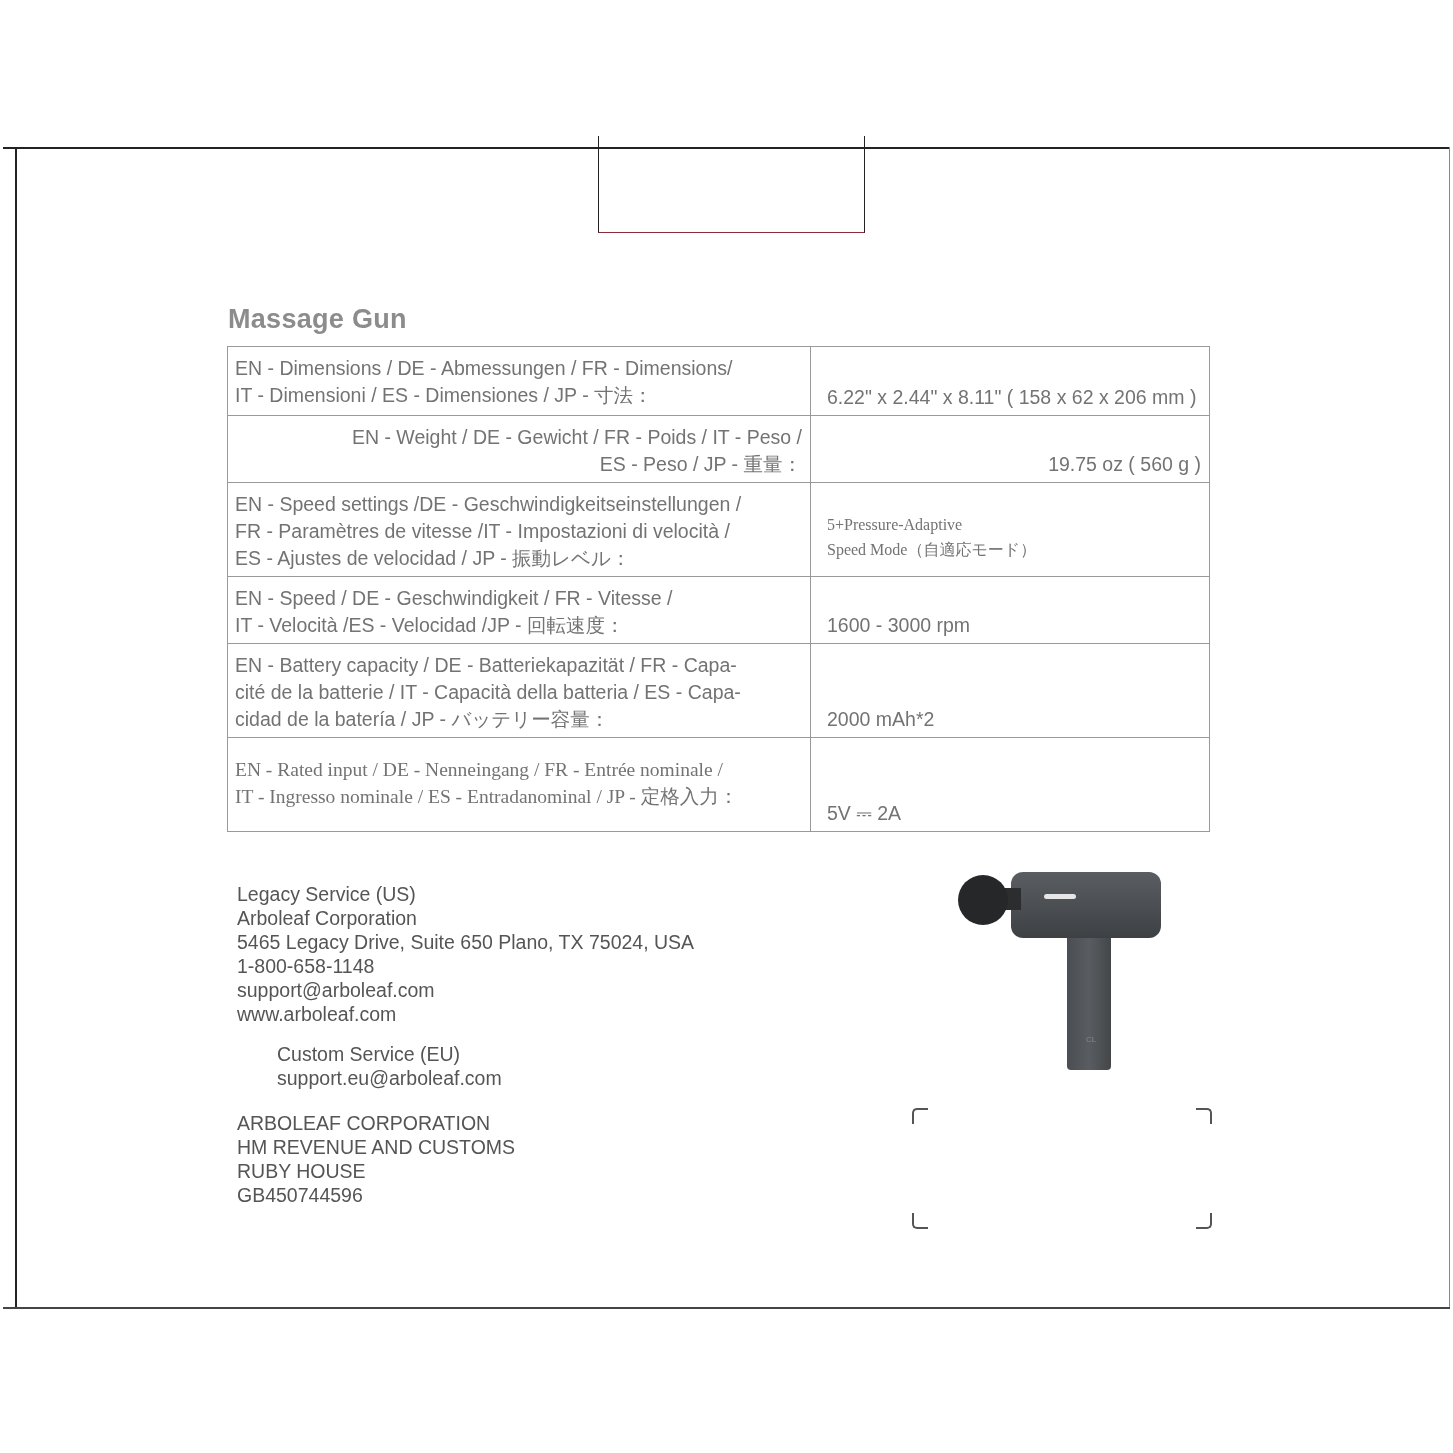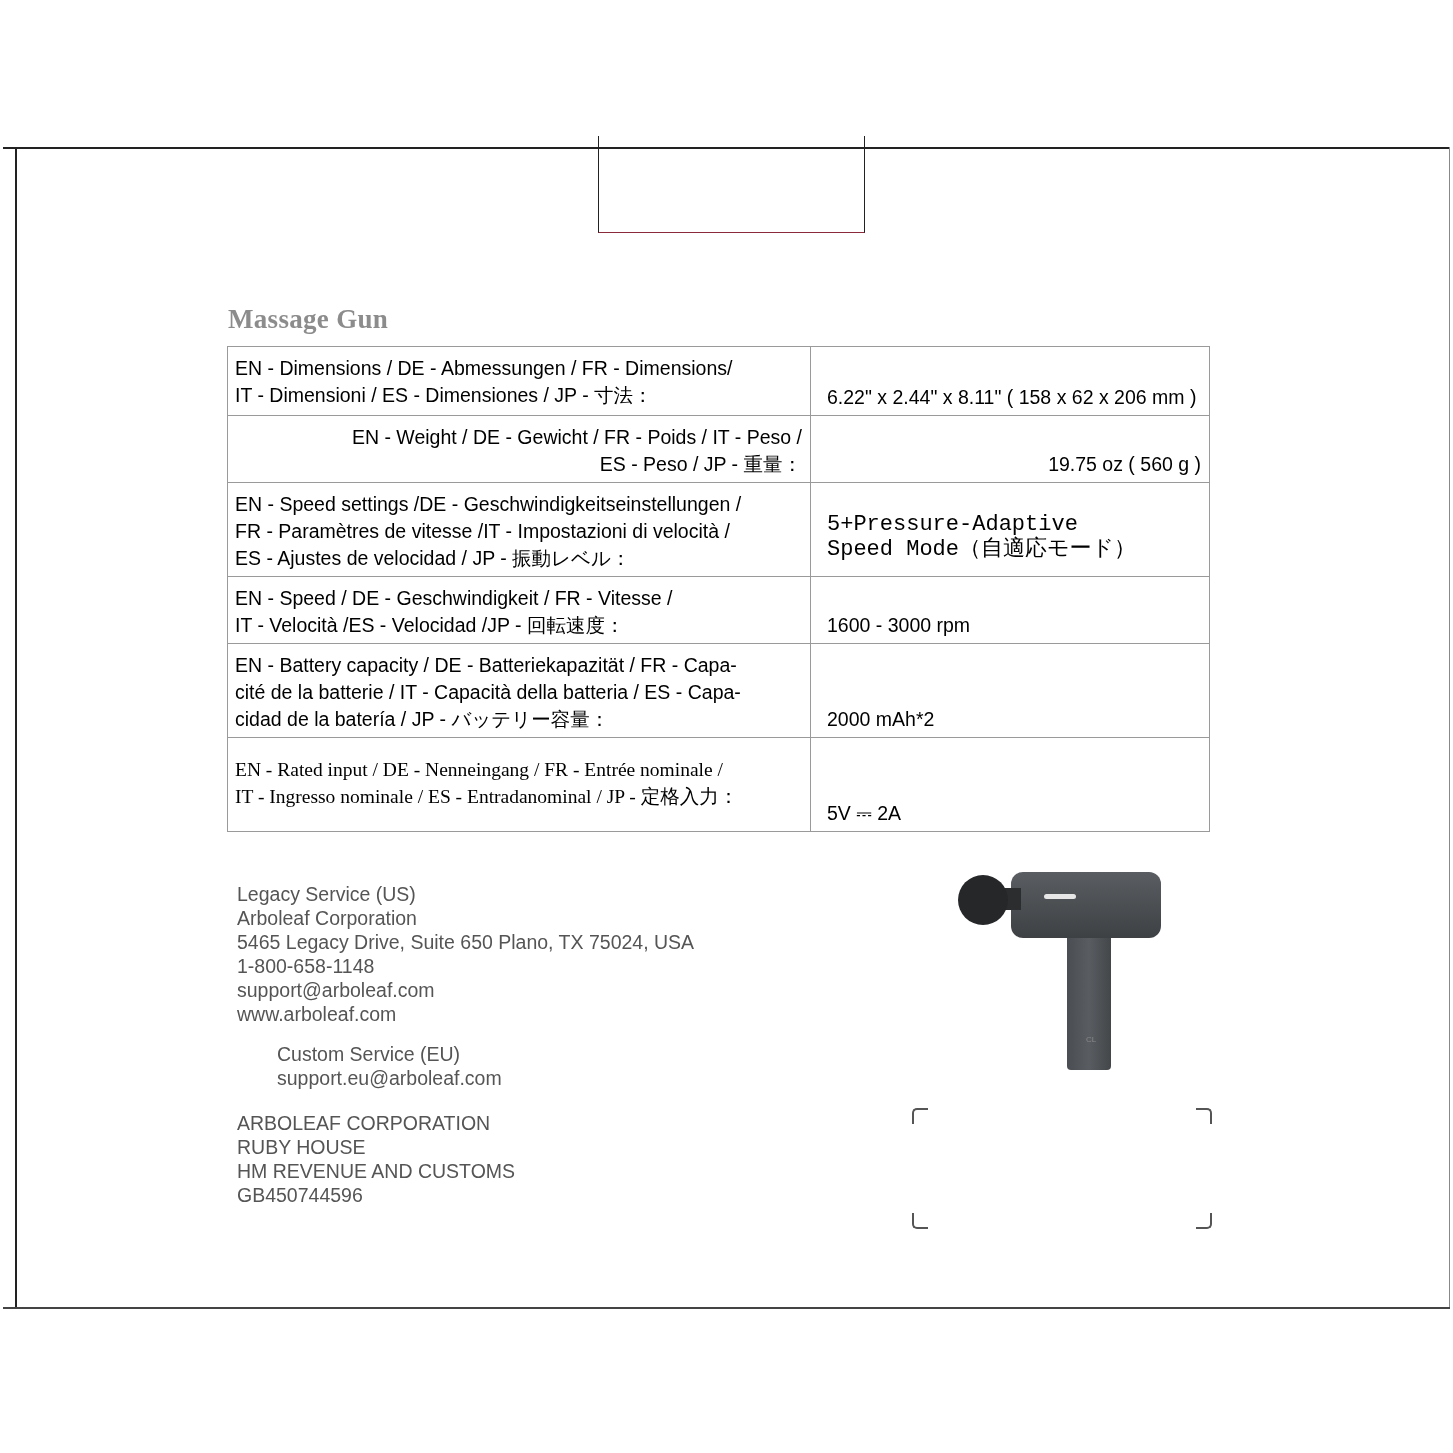--- a/index.html
+++ b/index.html
@@ -1,24 +1,24 @@
 <!DOCTYPE html>
 <html><head>
 <meta charset="utf-8">
 <style>
   html, body { margin:0; padding:0; background:#ffffff; }
   body { width:1453px; height:1453px; position:relative; overflow:hidden; font-family:"Liberation Sans", "DejaVu Sans", sans-serif; color:#555; }
   .line { position:absolute; background:#222; }
   .tab-box { position:absolute; left:598px; top:136px; width:267px; height:97px; border-left:1.5px solid #222; border-right:1.5px solid #222; border-bottom:1.5px solid #8a2a3a; box-sizing:border-box; }
-  .title { position:absolute; left:228px; top:304px; font-size:27px; font-weight:bold; color:#8c8c8c; letter-spacing:0.3px; font-family:Liberation Serif, serif; }
+  .title { position:absolute; left:228px; top:304px; font-size:27px; font-weight:bold; color:#8c8c8c; letter-spacing:0.3px; font-family:Liberation Sans, sans-serif; }
   table.spec { position:absolute; left:227px; top:346px; width:983px; border-collapse:collapse; }
-  table.spec td { border:1.5px solid #9a9a9a; vertical-align:top; font-size:19.5px; line-height:27px; color:#000000; padding:8px 8px 4px 7px; box-sizing:border-box; }
+  table.spec td { border:1.5px solid #9a9a9a; vertical-align:top; font-size:19.5px; line-height:27px; color:#737373; padding:8px 8px 4px 7px; box-sizing:border-box; }
   table.spec td.label { width:583px; white-space:pre-line; }
   table.spec td.value { vertical-align:bottom; padding-left:16px; padding-bottom:4px; white-space:pre-line; }
-  table.spec td.value.sans { font-family:Liberation Mono, monospace; font-size:22px; line-height:25px; vertical-align:middle; padding-top:18px; }
+  table.spec td.value.sans { font-family:Liberation Serif, serif; font-size:16px; line-height:25px; vertical-align:middle; padding-top:18px; }
   .contact { position:absolute; left:237px; font-size:19.5px; line-height:24px; color:#555; }
   .contact div { white-space:nowrap; }
   .gun { position:absolute; left:955px; top:870px; width:210px; height:200px; }
   .corner { position:absolute; width:14px; height:14px; border-color:#555; border-style:solid; border-width:0; }
 </style>
 </head>
 <body>
 
 <div class="line" style="left:3px; top:147px; width:1447px; height:1.5px;"></div>
 <div class="line" style="left:15px; top:147px; width:1.5px; height:1162px;"></div>
@@ -75,22 +75,22 @@
   <div>www.arboleaf.com</div>
 </div>
 
 <div class="contact" style="top:1042px;margin-left:40px;">
   <div>Custom Service (EU)</div>
   <div>support.eu@arboleaf.com</div>
 </div>
 
 <div class="contact" style="top:1111px;">
   <div>ARBOLEAF CORPORATION</div>
+  <div>HM REVENUE AND CUSTOMS</div>
   <div>RUBY HOUSE</div>
-  <div>HM REVENUE AND CUSTOMS</div>
   <div>GB450744596</div>
 </div>
 
 <svg class="gun" viewBox="0 0 210 200" xmlns="http://www.w3.org/2000/svg">
   <defs>
     <linearGradient id="bodyg" x1="0" y1="0" x2="0" y2="1">
       <stop offset="0" stop-color="#5a5d61"></stop>
       <stop offset="1" stop-color="#3e4144"></stop>
     </linearGradient>
     <linearGradient id="handg" x1="0" y1="0" x2="1" y2="0">

